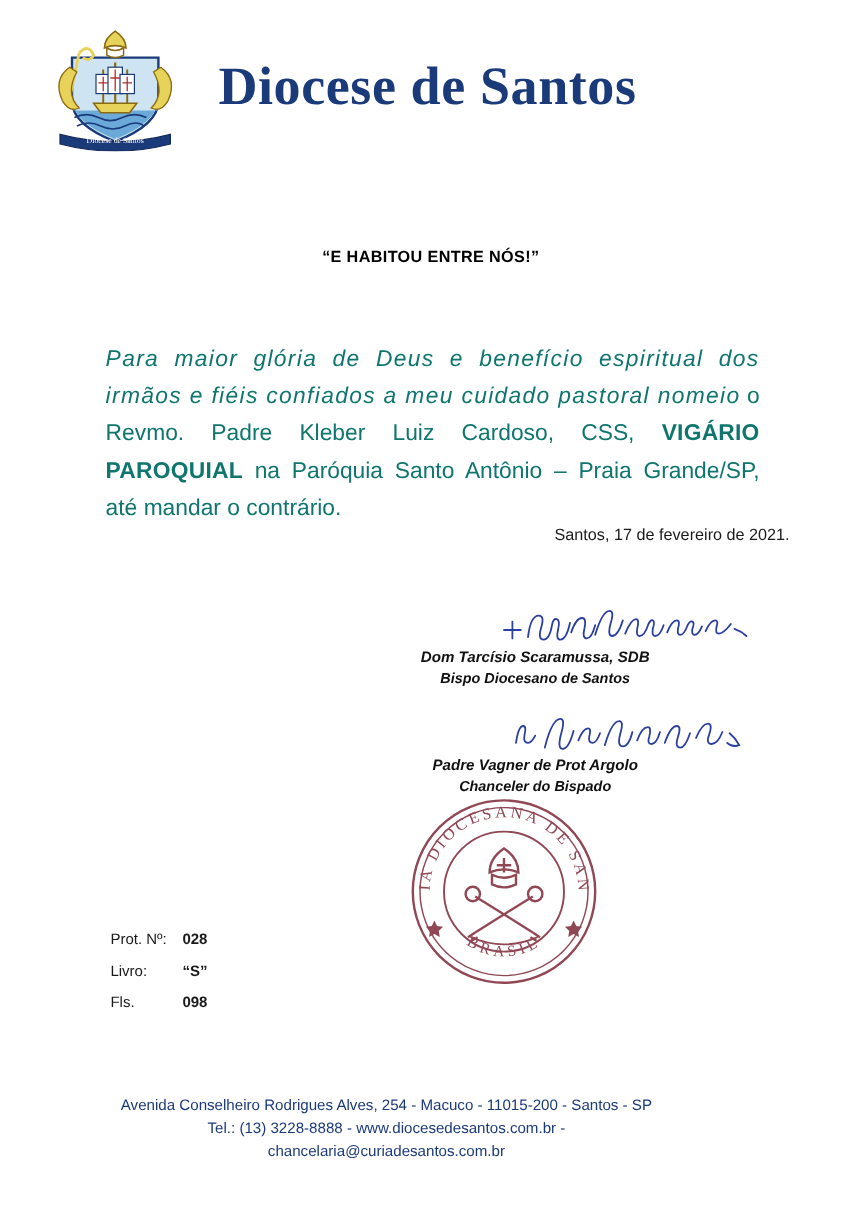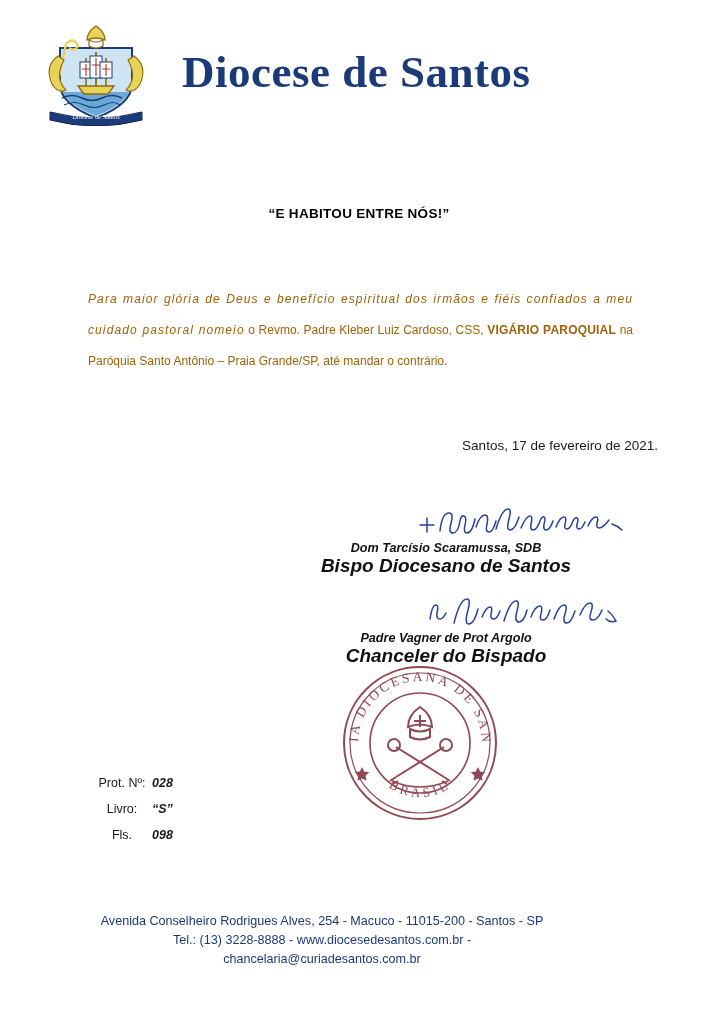--- a/index.html
+++ b/index.html
@@ -59,24 +59,24 @@
     font-weight: bold;
     letter-spacing: 0.3px;
     color: #000;
   }
 
   .body-text {
     position: absolute;
     top: 284px;
     left: 88px;
     width: 545px;
-    font-size: 12px;
+    font-size: 19px;
     line-height: 31px;
     text-align: justify;
-    color: #a16207;
+    color: #0f766e;
   }
   .body-text .lead {
     font-style: italic;
     letter-spacing: 1.1px;
     font-weight: 500;
   }
   .body-text .role {
     font-weight: bold;
     letter-spacing: 0.2px;
   }
@@ -113,21 +113,21 @@
     bottom: 0;
   }
   .sig-name {
     font-size: 12.6px;
     font-weight: bold;
     font-style: italic;
     line-height: 17px;
     color: #111;
   }
   .sig-role {
-    font-size: 19px;
+    font-size: 12px;
     font-weight: bold;
     font-style: italic;
     line-height: 17px;
     color: #111;
   }
 
   
   .stamp {
     position: absolute;
     left: 332px;
@@ -143,25 +143,23 @@
     left: 92px;
     top: 770px;
     font-size: 12.5px;
     line-height: 26px;
     color: #1a1a1a;
   }
   .protocol .row { white-space: nowrap; }
   .protocol .lbl {
     display: inline-block;
     width: 60px;
-    text-align: center;
   }
   .protocol .val {
     font-weight: bold;
-    font-style: italic;
   }
 
   
   .footer {
     position: absolute;
     left: 0;
     top: 912px;
     width: 644px;
     text-align: center;
     color: #1b3a7a;

